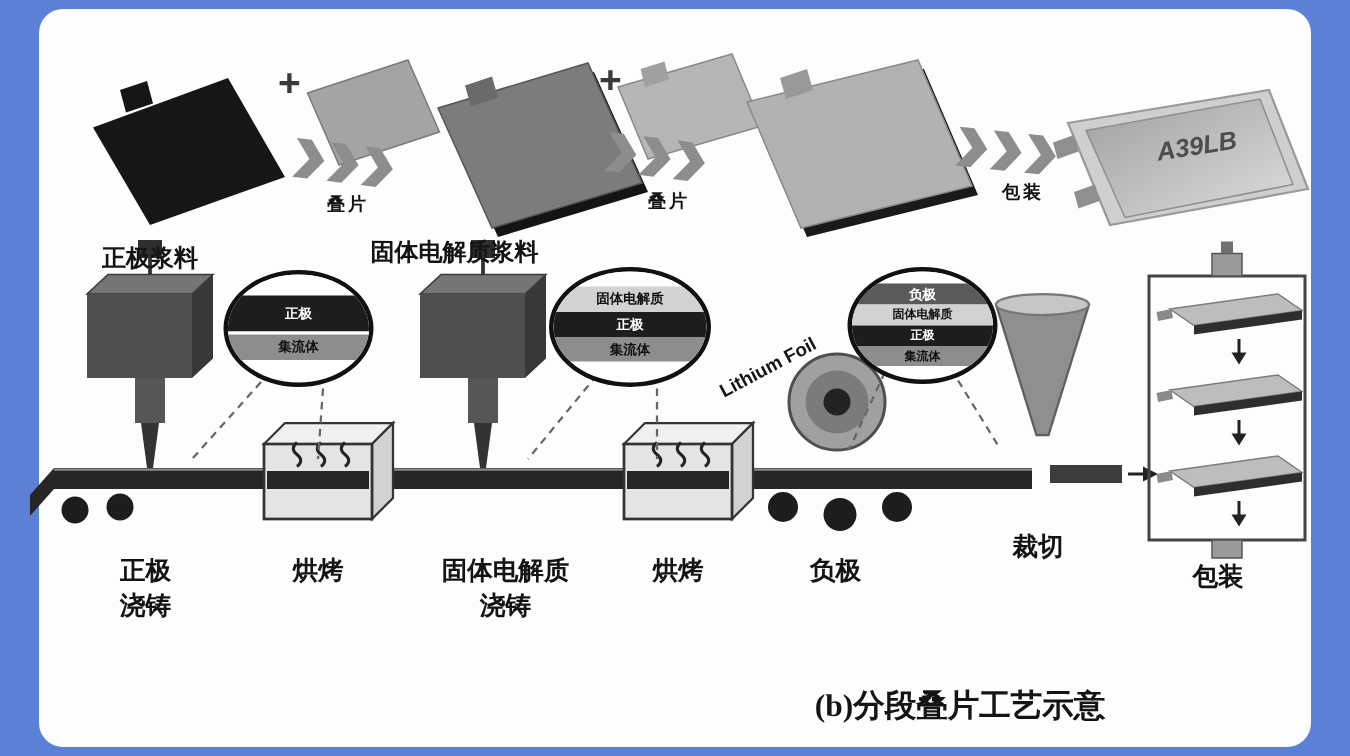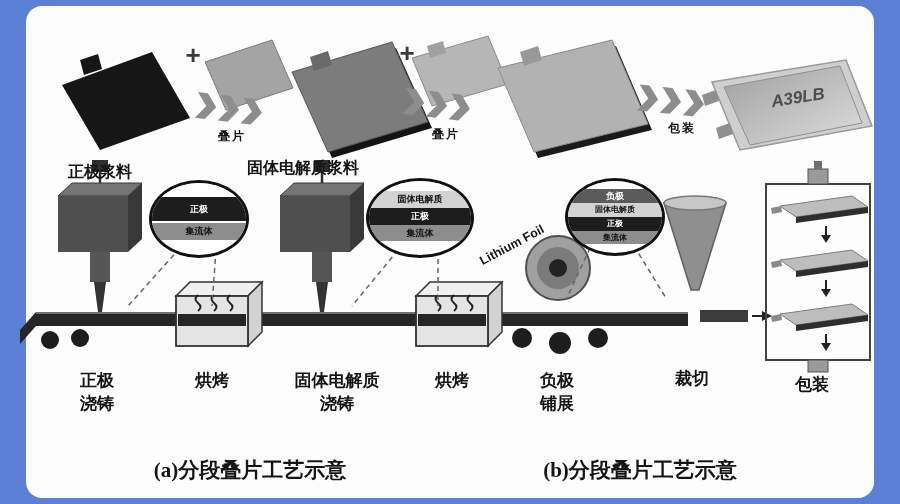--- a/index.html
+++ b/index.html
@@ -246,25 +246,23 @@
   <div class="lbl step-label" style="left:277px; top:370px; width:120px;">
     <div>固体电解质</div>
     <div>浇铸</div>
   </div>
   <div class="lbl step-label" style="left:407px; top:370px; width:90px;">
     <div>烘烤</div>
     <div></div>
   </div>
   <div class="lbl step-label" style="left:512px; top:370px; width:90px;">
     <div>负极</div>
-    <div>铺展</div>
-  </div>
-  <div class="lbl step-label" style="left:647px; top:368px; width:90px;">
+  </div>
+  <div class="lbl step-label" style="left:647px; top:354px; width:90px;">
     <div>裁切</div>
     <div></div>
   </div>
   <div class="lbl step-label" style="left:767px; top:374px; width:90px;">
     <div>包装</div>
   </div>
 
-  <div class="lbl caption" style="left:80px; top:456px; width:340px;">(a)分段叠片工艺示意</div>
   <div class="lbl caption" style="left:440px; top:456px; width:400px;">(b)分段叠片工艺示意</div>
 </div>
 
 </body></html>

